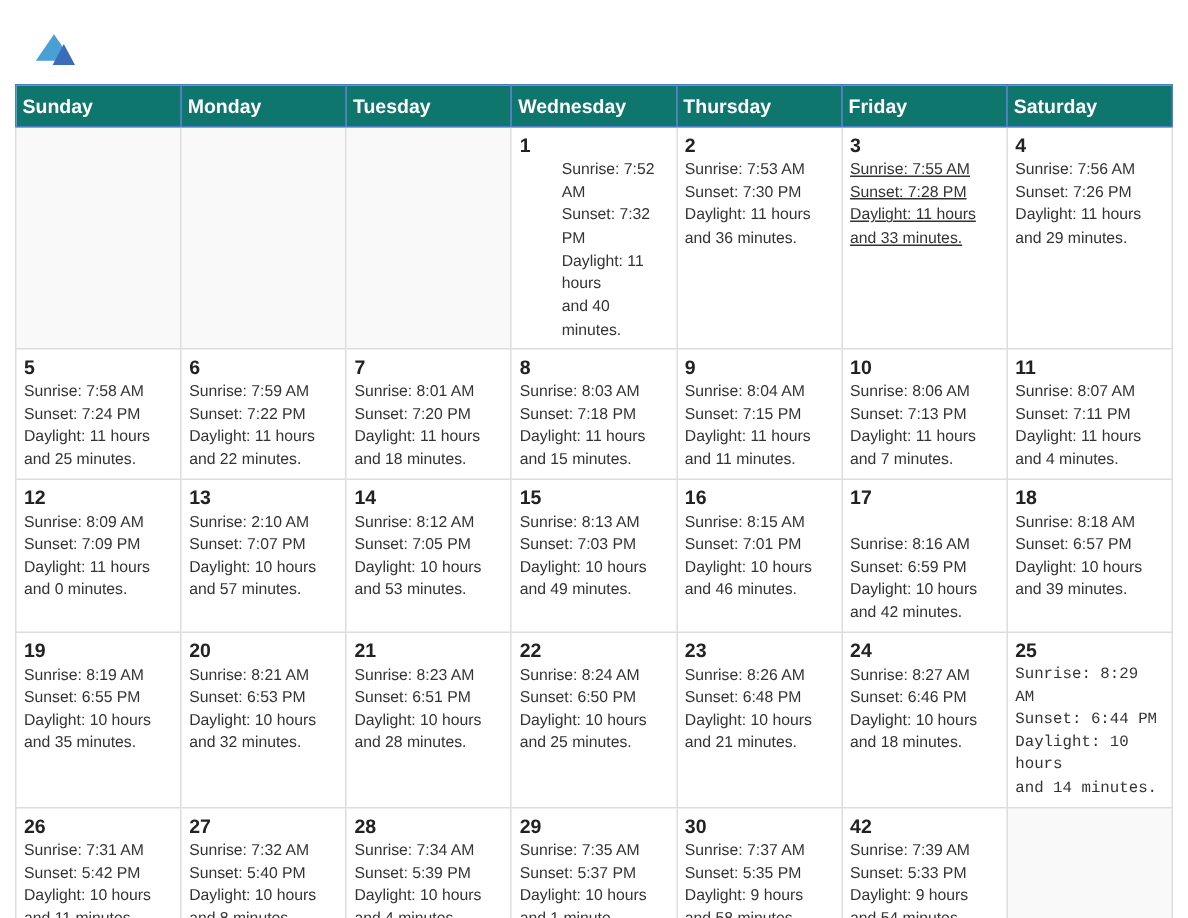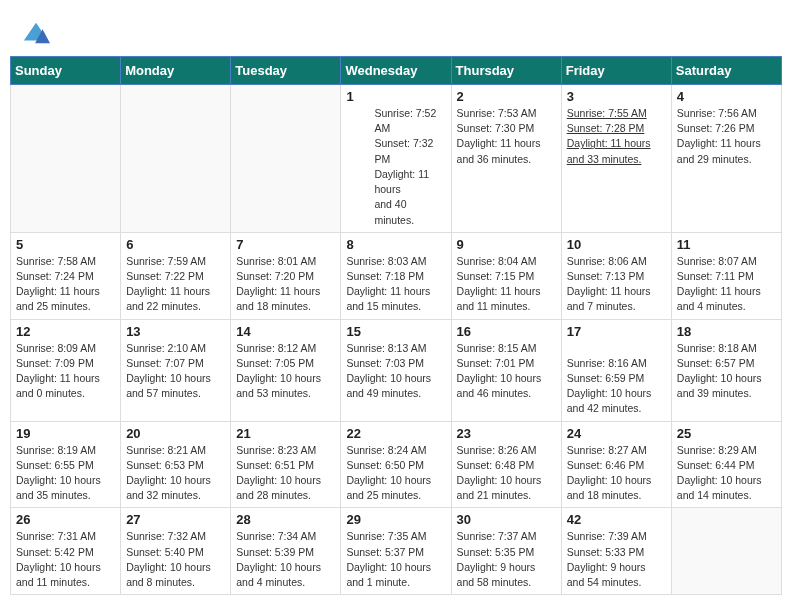--- a/index.html
+++ b/index.html
@@ -292,21 +292,21 @@
         </td>
         <td>
           <span class="day-num">24</span>
           <div class="day-info" style="white-space: pre-line;">Sunrise: 8:27 AM
 Sunset: 6:46 PM
 Daylight: 10 hours
 and 18 minutes.</div>
         </td>
         <td>
           <span class="day-num">25</span>
-          <div class="day-info" style="white-space: pre-line;">Sunrise: 8:29 AM
+          <div class="day-info" style="white-space: pre-line; font-family: Liberation Mono, monospace;">Sunrise: 8:29 AM
 Sunset: 6:44 PM
 Daylight: 10 hours
 and 14 minutes.</div>
         </td>
       </tr>
       <tr>
         <td>
           <span class="day-num">26</span>
           <div class="day-info" style="white-space: pre-line;">Sunrise: 7:31 AM
 Sunset: 5:42 PM

